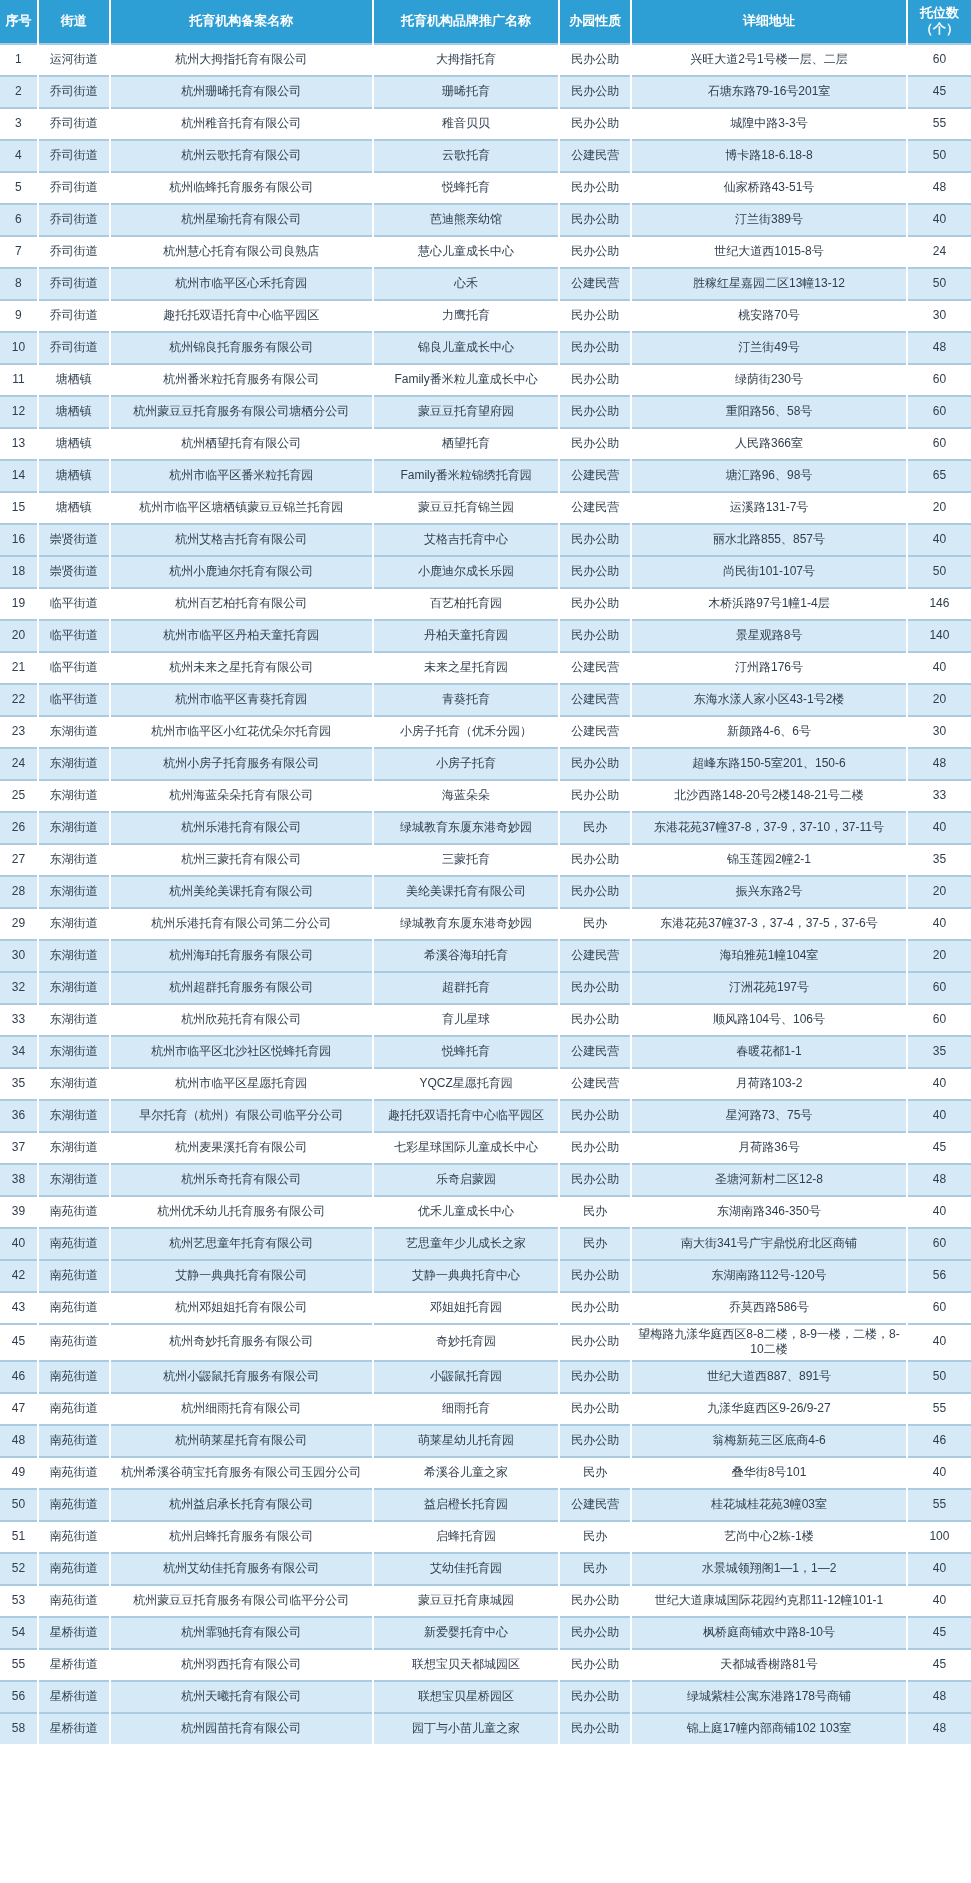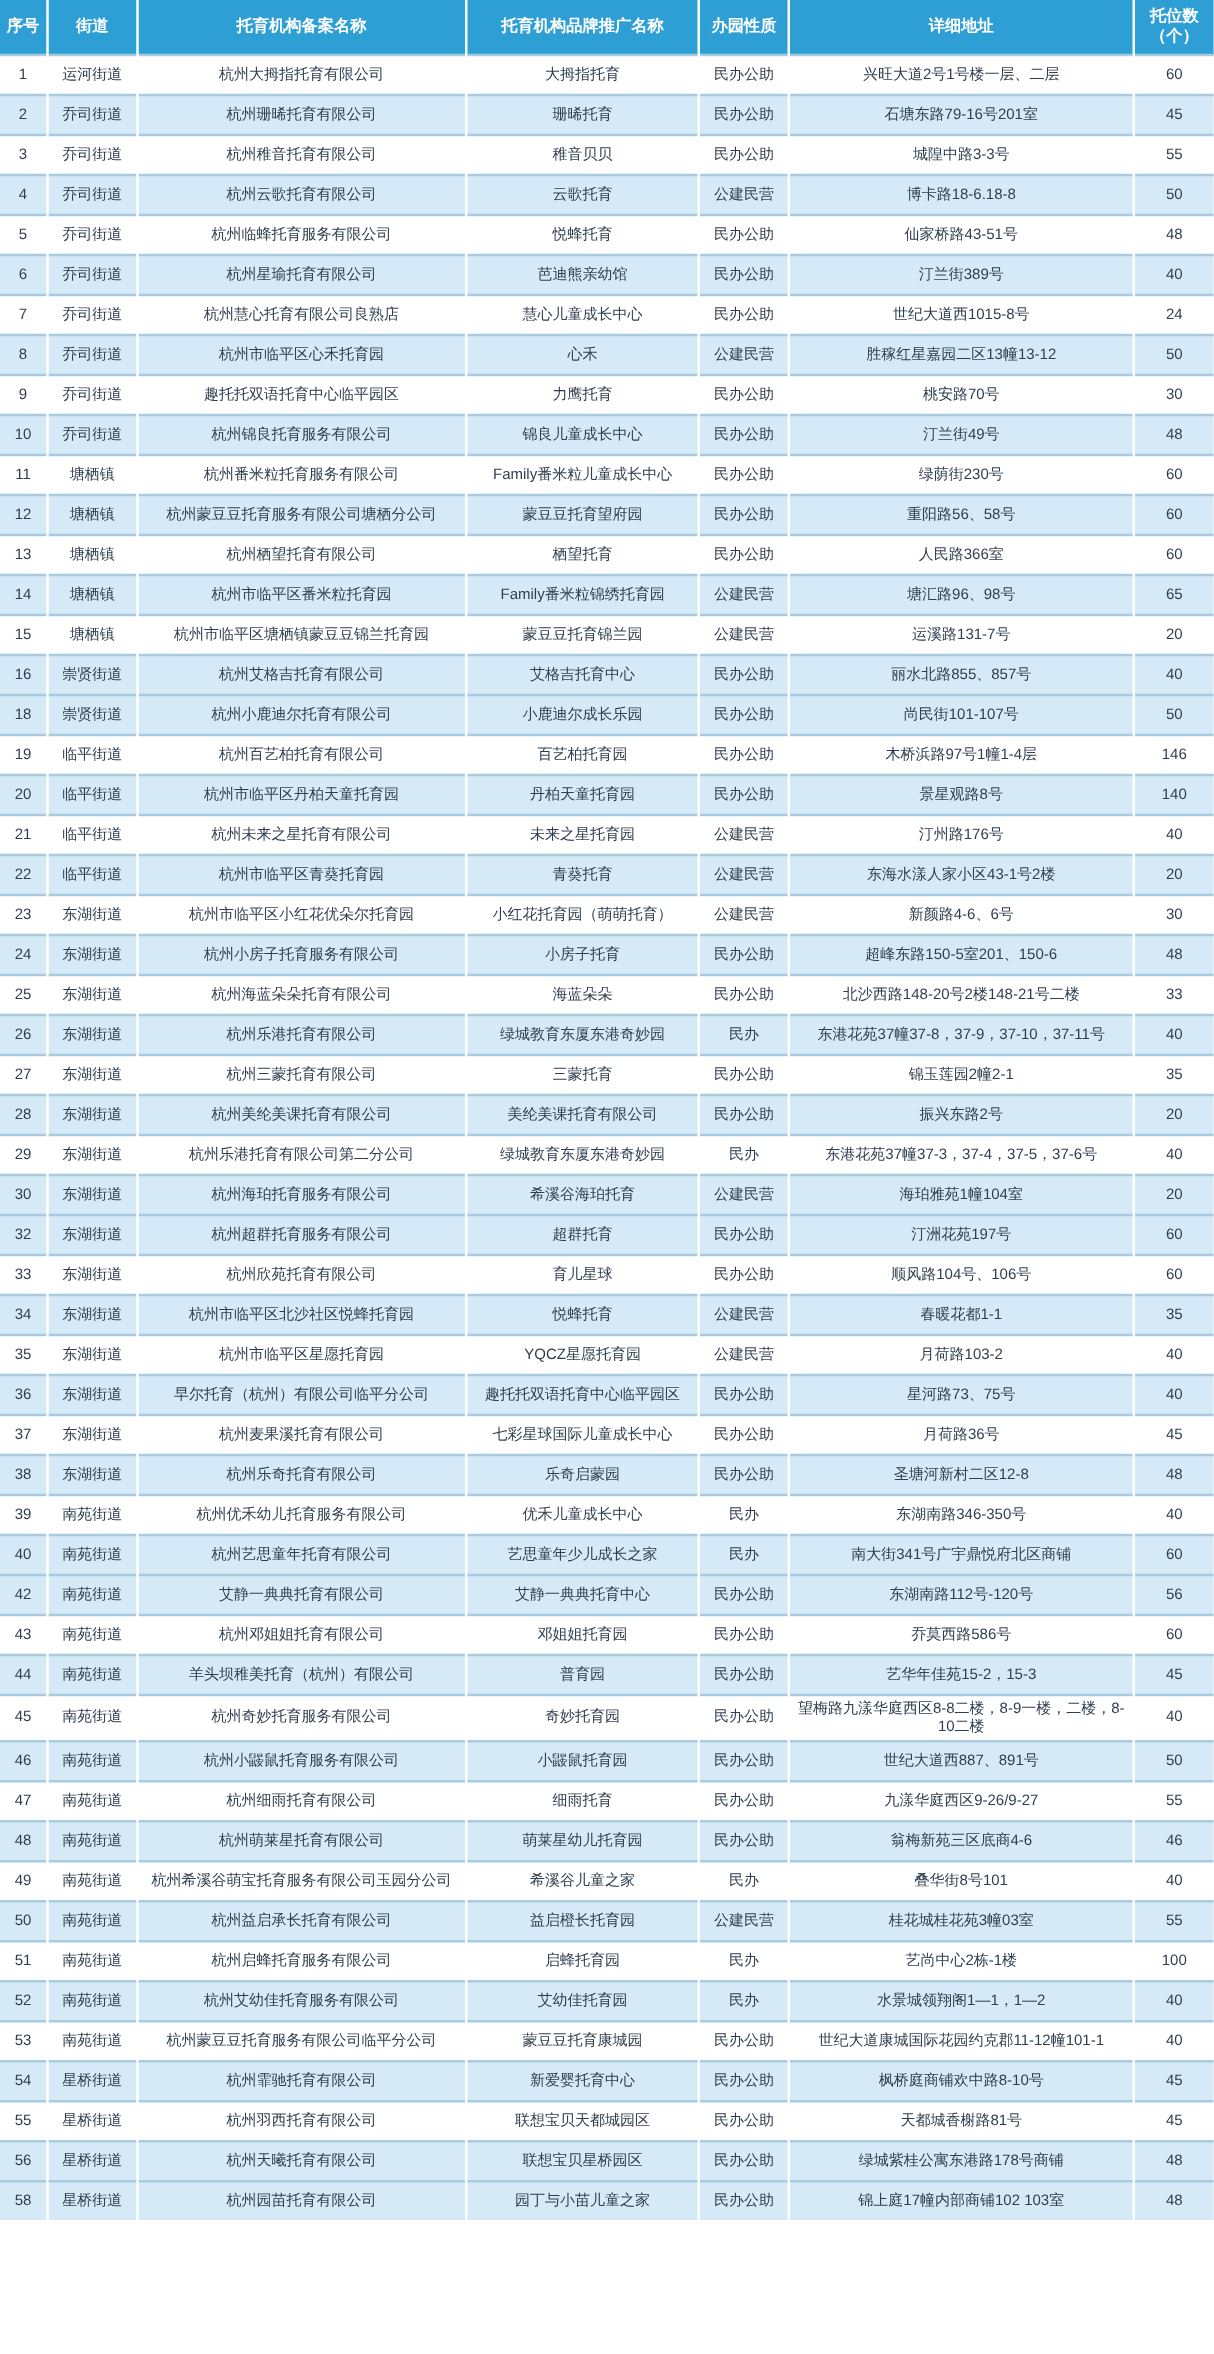--- a/index.html
+++ b/index.html
@@ -261,21 +261,21 @@
     <td>杭州市临平区青葵托育园</td>
     <td>青葵托育</td>
     <td>公建民营</td>
     <td>东海水漾人家小区43-1号2楼</td>
     <td>20</td>
   </tr>
         <tr>
     <td>23</td>
     <td>东湖街道</td>
     <td>杭州市临平区小红花优朵尔托育园</td>
-    <td>小红花托育园（萌萌托育）</td>
+    <td>小房子托育（优禾分园）</td>
     <td>公建民营</td>
     <td>新颜路4-6、6号</td>
     <td>30</td>
   </tr>
         <tr class="alt">
     <td>24</td>
     <td>东湖街道</td>
     <td>杭州小房子托育服务有限公司</td>
     <td>小房子托育</td>
     <td>民办公助</td>
@@ -427,29 +427,20 @@
     <td>56</td>
   </tr>
         <tr>
     <td>43</td>
     <td>南苑街道</td>
     <td>杭州邓姐姐托育有限公司</td>
     <td>邓姐姐托育园</td>
     <td>民办公助</td>
     <td>乔莫西路586号</td>
     <td>60</td>
-  </tr>
-        <tr class="alt">
-    <td>44</td>
-    <td>南苑街道</td>
-    <td>羊头坝稚美托育（杭州）有限公司</td>
-    <td>普育园</td>
-    <td>民办公助</td>
-    <td>艺华年佳苑15-2，15-3</td>
-    <td>45</td>
   </tr>
         <tr>
     <td>45</td>
     <td>南苑街道</td>
     <td>杭州奇妙托育服务有限公司</td>
     <td>奇妙托育园</td>
     <td>民办公助</td>
     <td>望梅路九漾华庭西区8-8二楼，8-9一楼，二楼，8-10二楼</td>
     <td>40</td>
   </tr>

